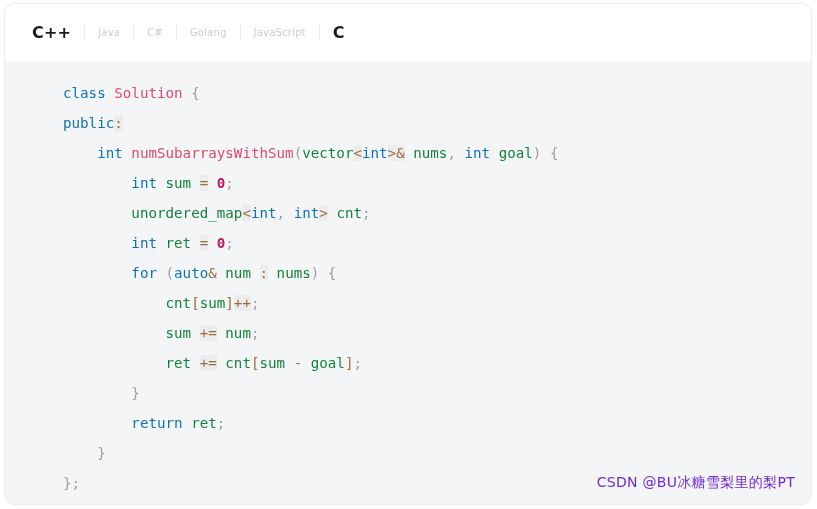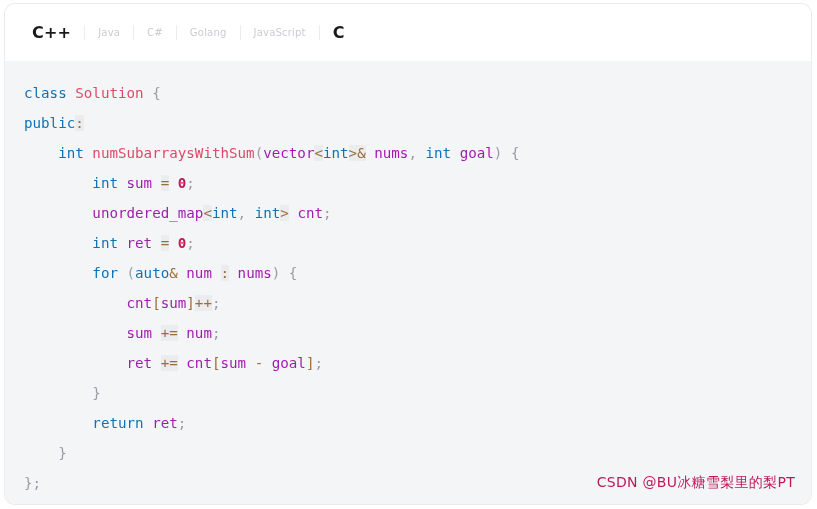--- a/index.html
+++ b/index.html
@@ -70,38 +70,38 @@
   pre.code {
     margin: 0;
     padding: 0 0 0 19px;
     font-family: "DejaVu Sans Mono", "Liberation Mono", monospace;
     font-size: 14.2px;
     line-height: 30px;
     color: #5c6370;
     white-space: pre;
     tab-size: 4;
   }
-  .ln { display: block; height: 30px; }
+  .ln { display: block; height: 30px; margin-left: 39px; }
 
   
   .kw   { color: #0e72b5; }            
   .cls  { color: #dd4a68; }            
   .num  { color: #c2185b; font-weight: bold; }
   .op   { color: #9a6e3a; background: #ebecee; }
   .punc { color: #999da3; }
   .brk  { color: #9a6e3a; }
-  .plain{ color: #a21caf; }
+  .plain{ color: #15803d; }
 
   
   .watermark {
     position: absolute;
     right: 16px;
     bottom: 12px;
     font-size: 14px;
-    color: #be185d;
+    color: #6d28d9;
     font-family: "DejaVu Sans", "Liberation Sans", sans-serif;
     letter-spacing: 0.3px;
     user-select: none;
     white-space: nowrap;
   }
 </style>
 </head>
 <body>
 
 <div class="code-card">

